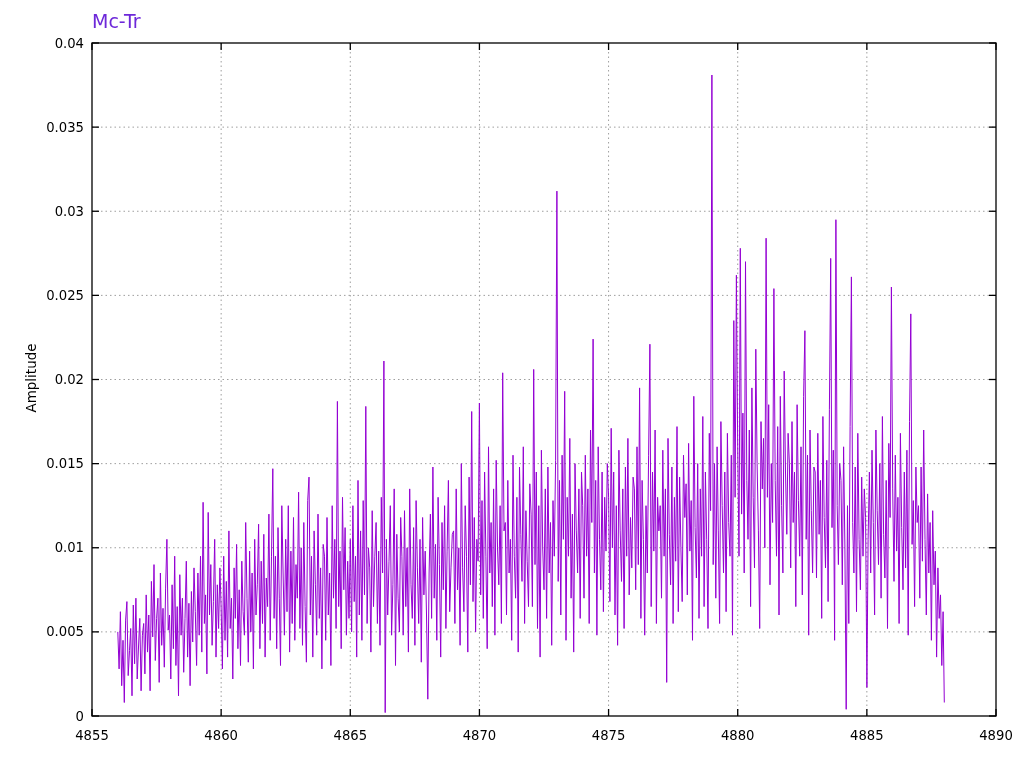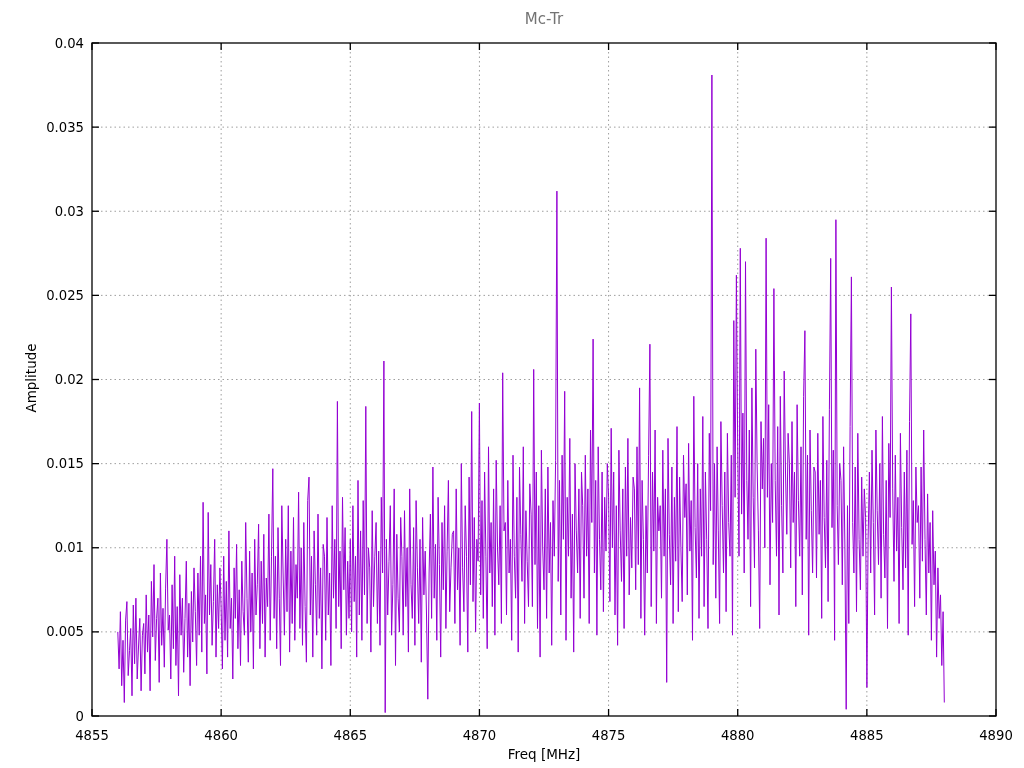--- a/index.html
+++ b/index.html
@@ -1,19 +1,19 @@
 <!DOCTYPE html>
 <html><head>
 <meta charset="utf-8">
 <style>
   html,body{margin:0;padding:0;background:#ffffff;}
   #stage{position:relative;width:1024px;height:768px;background:#ffffff;overflow:hidden;
          font-family:"DejaVu Sans","Liberation Sans",sans-serif;color:#000;}
-  .chart-title{position:absolute;left:92px;width:904px;top:10px;text-align:center;
-               font-size:15px;color:#737373;}
+  .chart-title{position:absolute;left:92px;width:904px;top:10px;
+               font-size:19px;color:#6d28d9;}
   .x-title{position:absolute;left:92px;width:904px;top:746px;text-align:center;font-size:13.5px;}
   .y-title-wrap{position:absolute;left:0;top:0;width:0;height:0;}
   .y-title{position:absolute;left:31px;top:378px;transform:translate(-50%,-50%) rotate(-90deg);
            transform-origin:center;font-size:13.5px;white-space:nowrap;}
   svg{position:absolute;left:0;top:0;}
   text.tick-label{font-family:"DejaVu Sans","Liberation Sans",sans-serif;font-size:13.2px;fill:#000;}
 </style>
 </head>
 <body>
 
@@ -83,14 +83,13 @@
       <text x="84" y="720.5" text-anchor="end" class="tick-label">0</text>
       <text x="84" y="636.375" text-anchor="end" class="tick-label">0.005</text>
       <text x="84" y="552.25" text-anchor="end" class="tick-label">0.01</text>
       <text x="84" y="468.125" text-anchor="end" class="tick-label">0.015</text>
       <text x="84" y="384" text-anchor="end" class="tick-label">0.02</text>
       <text x="84" y="299.875" text-anchor="end" class="tick-label">0.025</text>
       <text x="84" y="215.75000000000006" text-anchor="end" class="tick-label">0.03</text>
       <text x="84" y="131.6249999999999" text-anchor="end" class="tick-label">0.035</text>
       <text x="84" y="47.5" text-anchor="end" class="tick-label">0.04</text>
     </svg>
-  <div class="x-title">Freq [MHz]</div>
 </div>
 
 </body></html>

